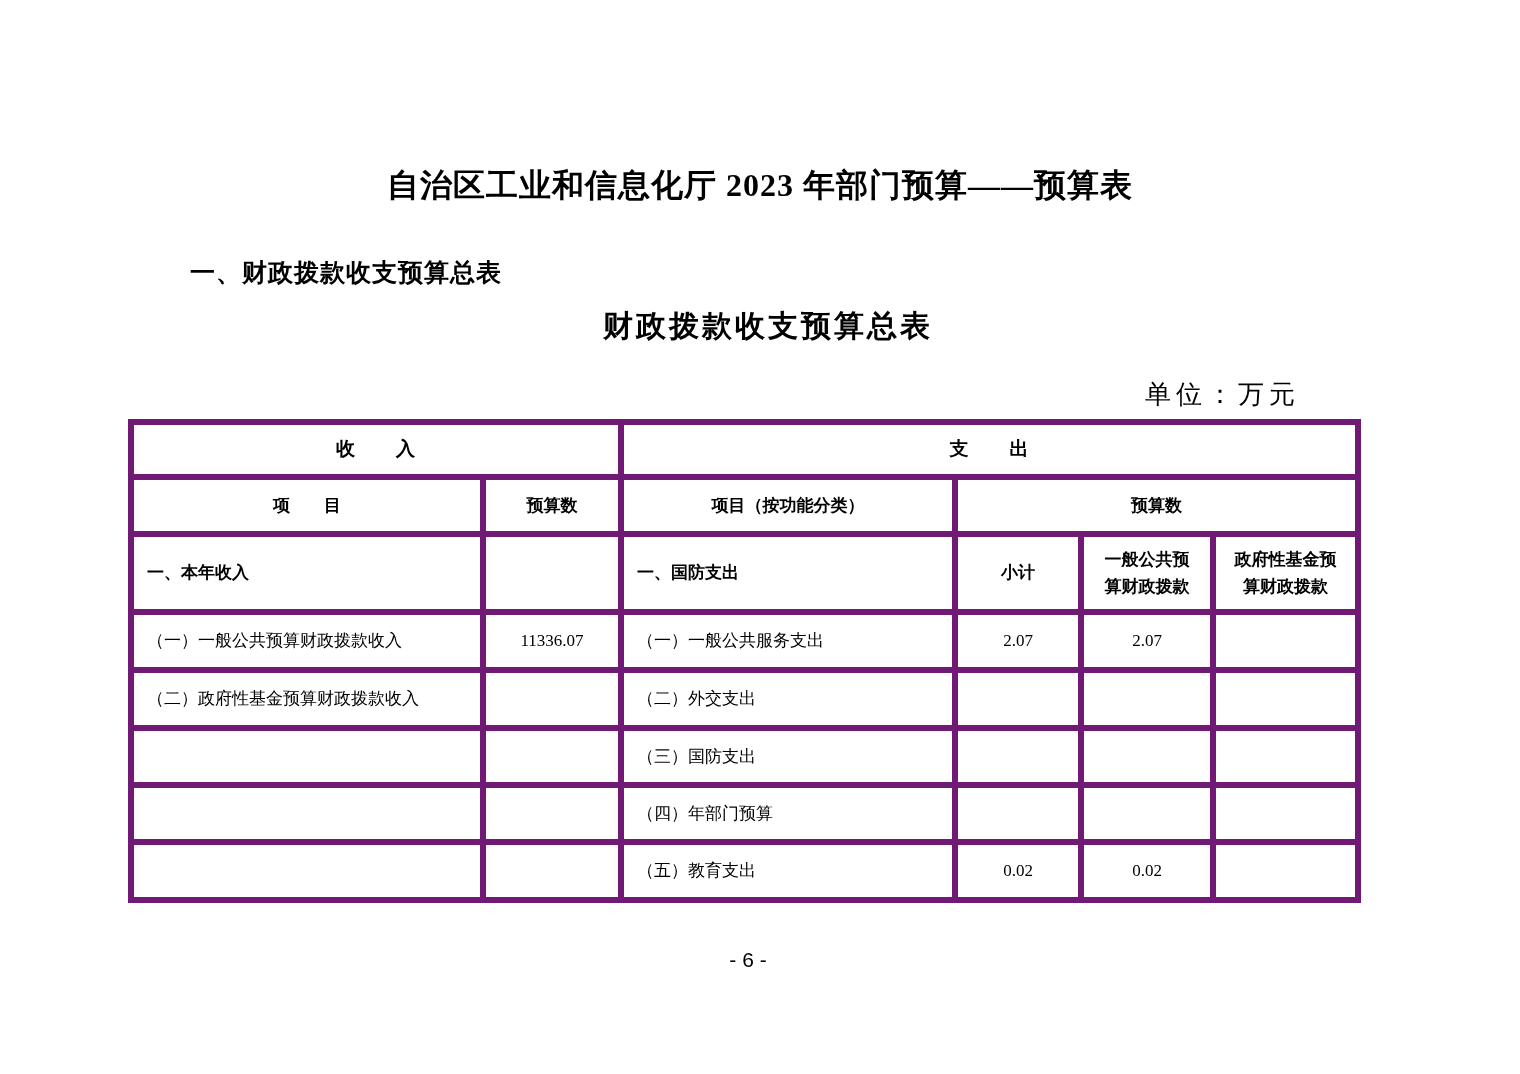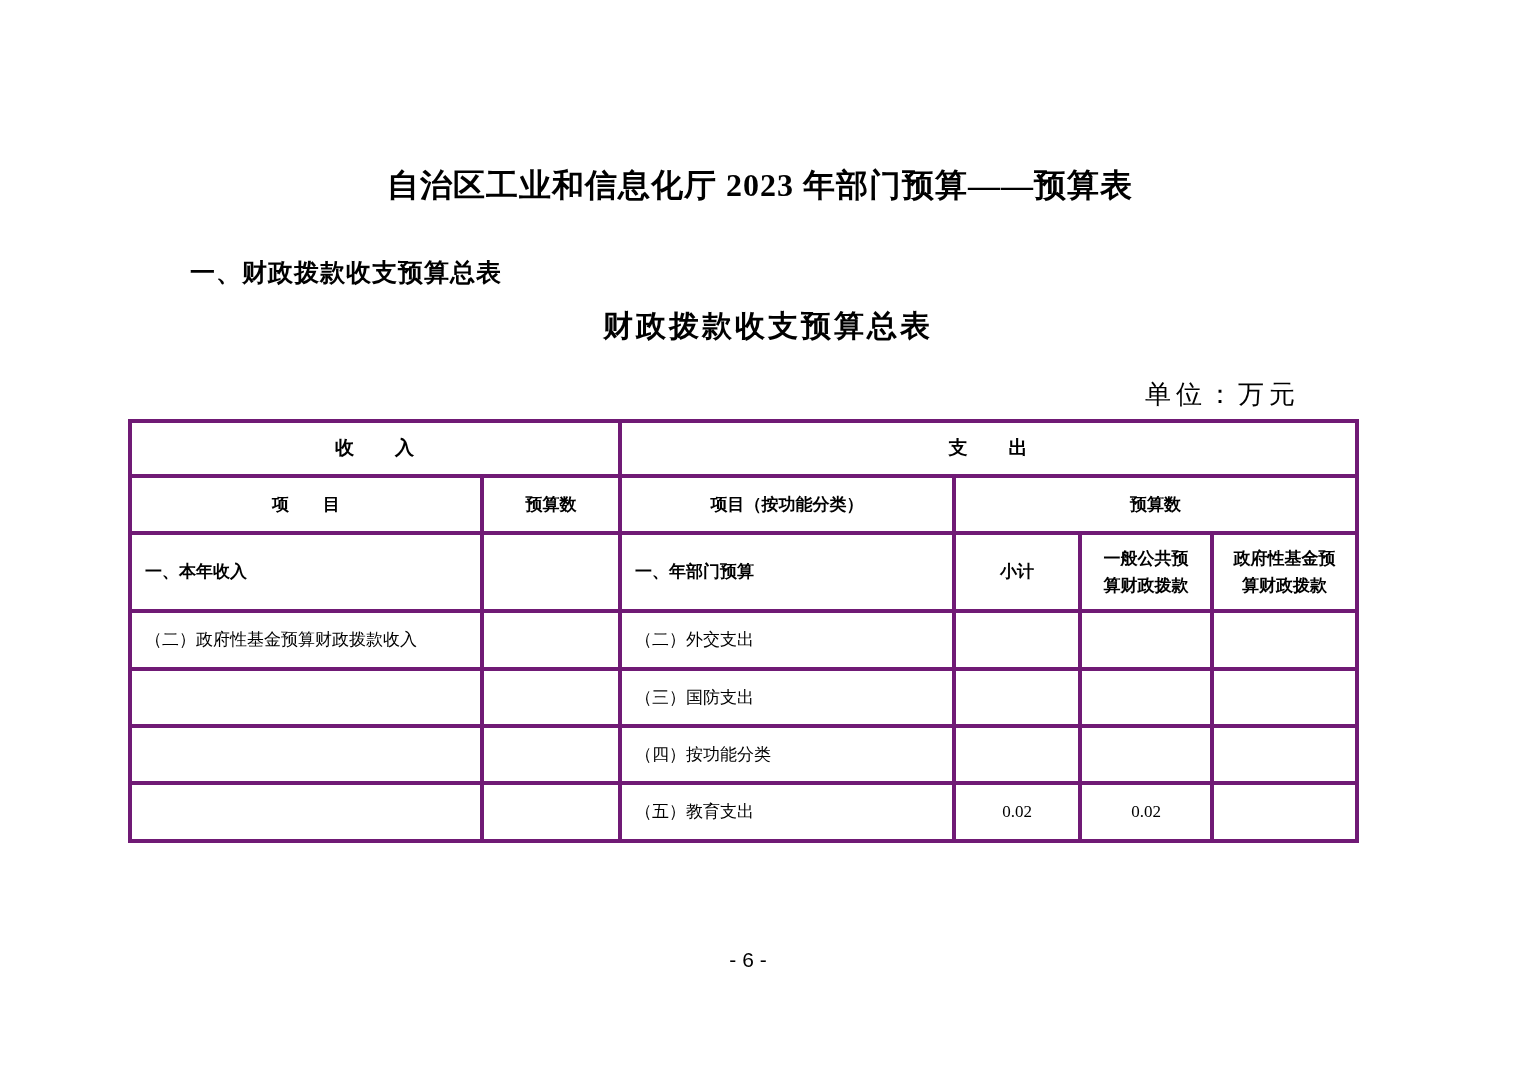--- a/index.html
+++ b/index.html
@@ -58,21 +58,21 @@
   table.budget-table {
     position: absolute;
     top: 419px;
     left: 128px;
     width: 1227px;
     border-collapse: collapse;
     table-layout: fixed;
     border: 2px solid #000;
   }
   .budget-table td {
-    border: 4px solid #701a75;
+    border: 6px solid #701a75;
     font-size: 17px;
     padding: 0;
     vertical-align: middle;
     overflow: hidden;
     line-height: 1.5;
   }
   .budget-table .hdr { font-weight: bold; }
   .budget-table .center { text-align: center; }
   .budget-table .left {
     text-align: left;
@@ -132,45 +132,53 @@
       </tr>
       <tr class="r2">
         <td class="hdr center">项　　目</td>
         <td class="hdr center">预算数</td>
         <td class="hdr center">项目（按功能分类）</td>
         <td colspan="3" class="hdr center">预算数</td>
       </tr>
       <tr class="r3">
         <td class="hdr left">一、本年收入</td>
         <td class="center"></td>
-        <td class="hdr left">一、年部门预算</td>
+        <td class="hdr left">一、国防支出</td>
         <td class="hdr center">小计</td>
         <td class="hdr center wrap2">一般公共预算财政拨款</td>
         <td class="hdr center wrap2">政府性基金预算财政拨款</td>
+      </tr>
+      <tr class="rd1">
+        <td class="left">（一）一般公共预算财政拨款收入</td>
+        <td class="center">11336.07</td>
+        <td class="left">（一）一般公共服务支出</td>
+        <td class="center">2.07</td>
+        <td class="center">2.07</td>
+        <td class="center"></td>
       </tr>
       <tr class="rd2">
         <td class="left">（二）政府性基金预算财政拨款收入</td>
         <td class="center"></td>
         <td class="left">（二）外交支出</td>
         <td class="center"></td>
         <td class="center"></td>
         <td class="center"></td>
       </tr>
       <tr class="rd3">
         <td class="left"></td>
         <td class="center"></td>
         <td class="left">（三）国防支出</td>
         <td class="center"></td>
         <td class="center"></td>
         <td class="center"></td>
       </tr>
       <tr class="rd4">
         <td class="left"></td>
         <td class="center"></td>
-        <td class="left">（四）按功能分类</td>
+        <td class="left">（四）年部门预算</td>
         <td class="center"></td>
         <td class="center"></td>
         <td class="center"></td>
       </tr>
       <tr class="rd5">
         <td class="left"></td>
         <td class="center"></td>
         <td class="left">（五）教育支出</td>
         <td class="center">0.02</td>
         <td class="center">0.02</td>

